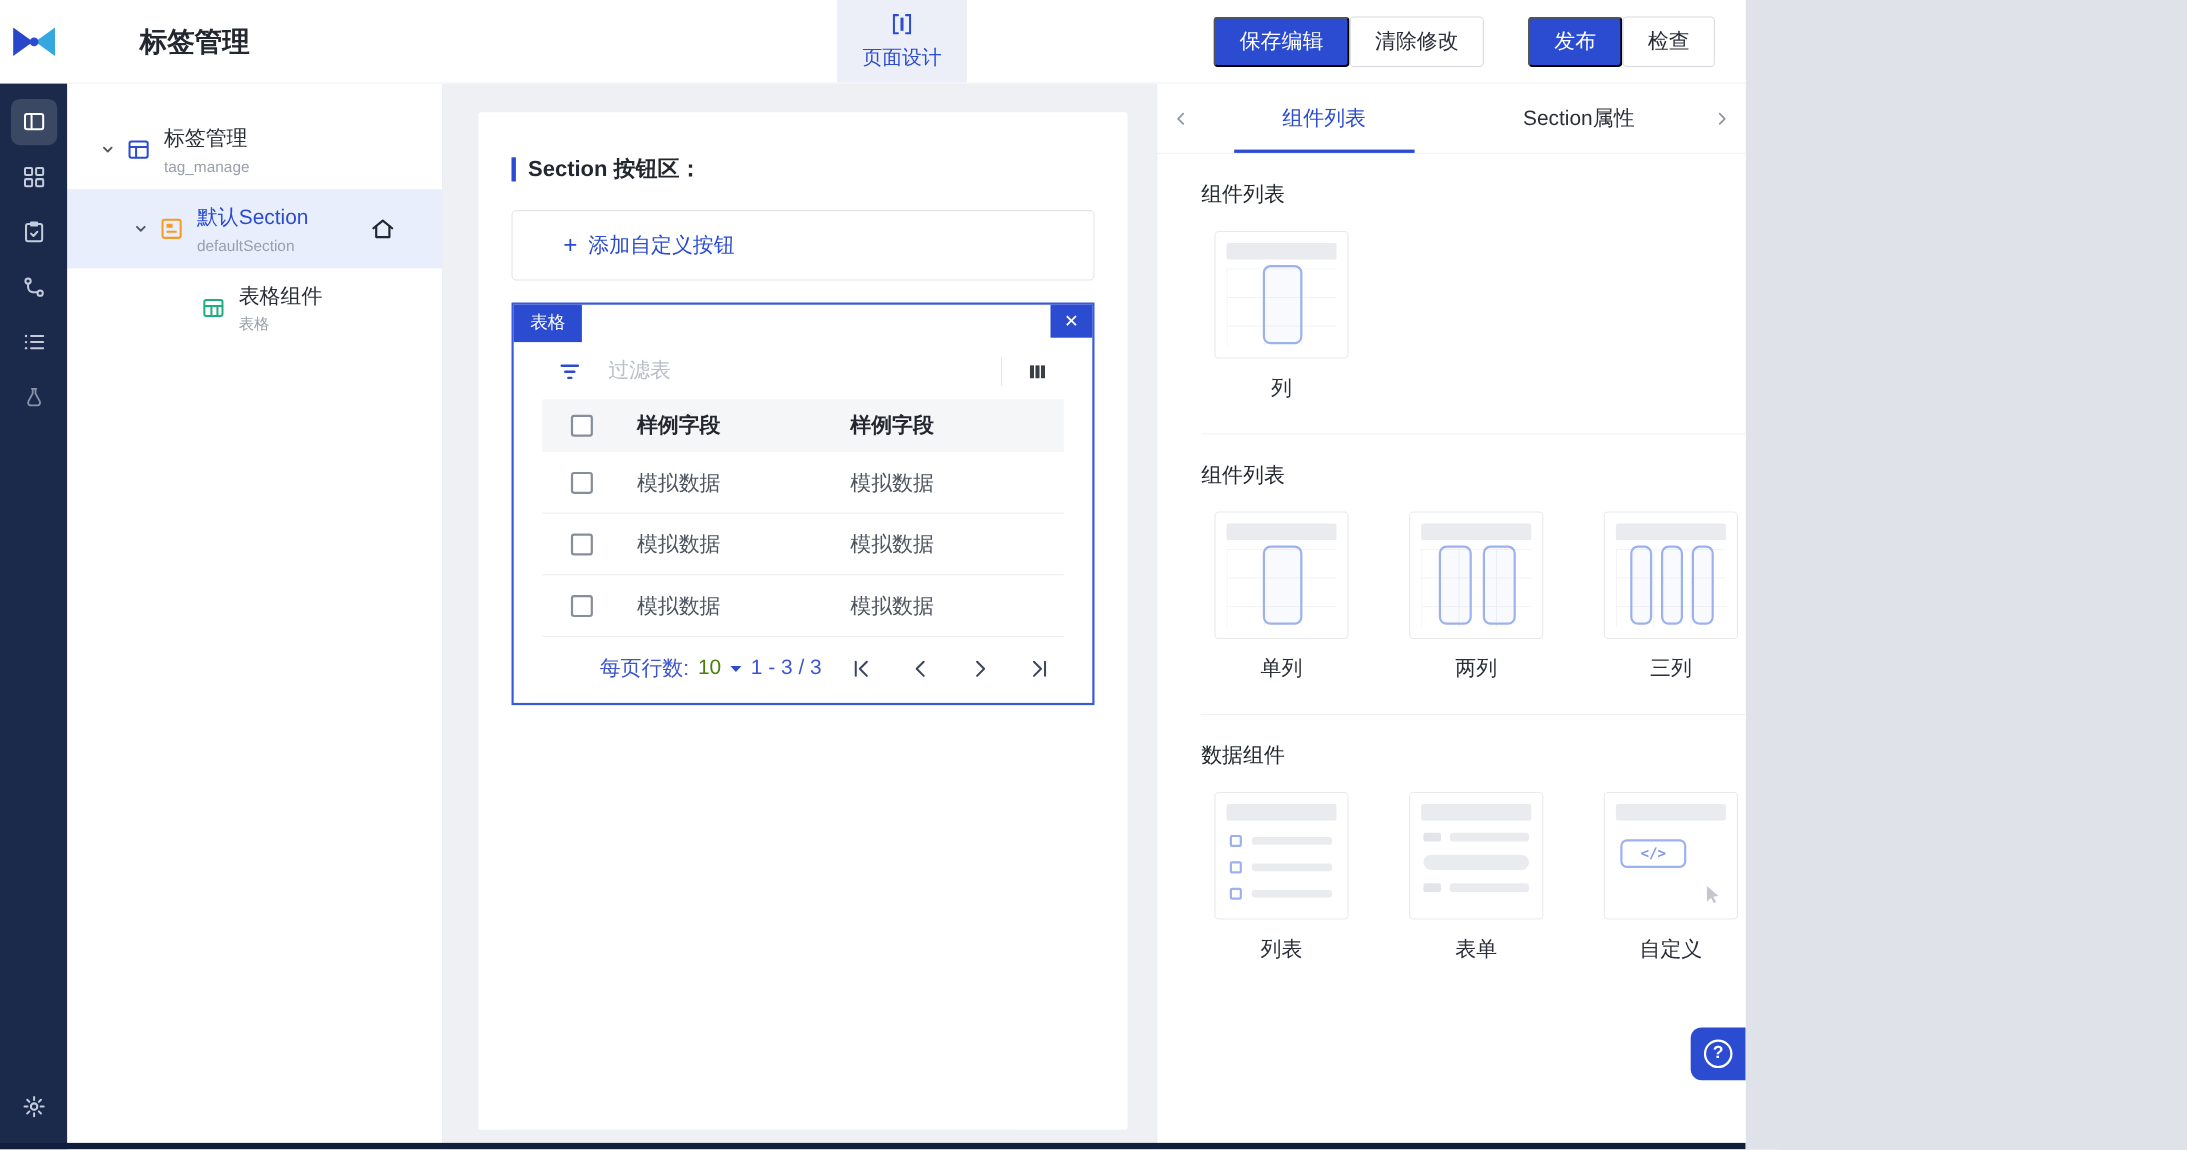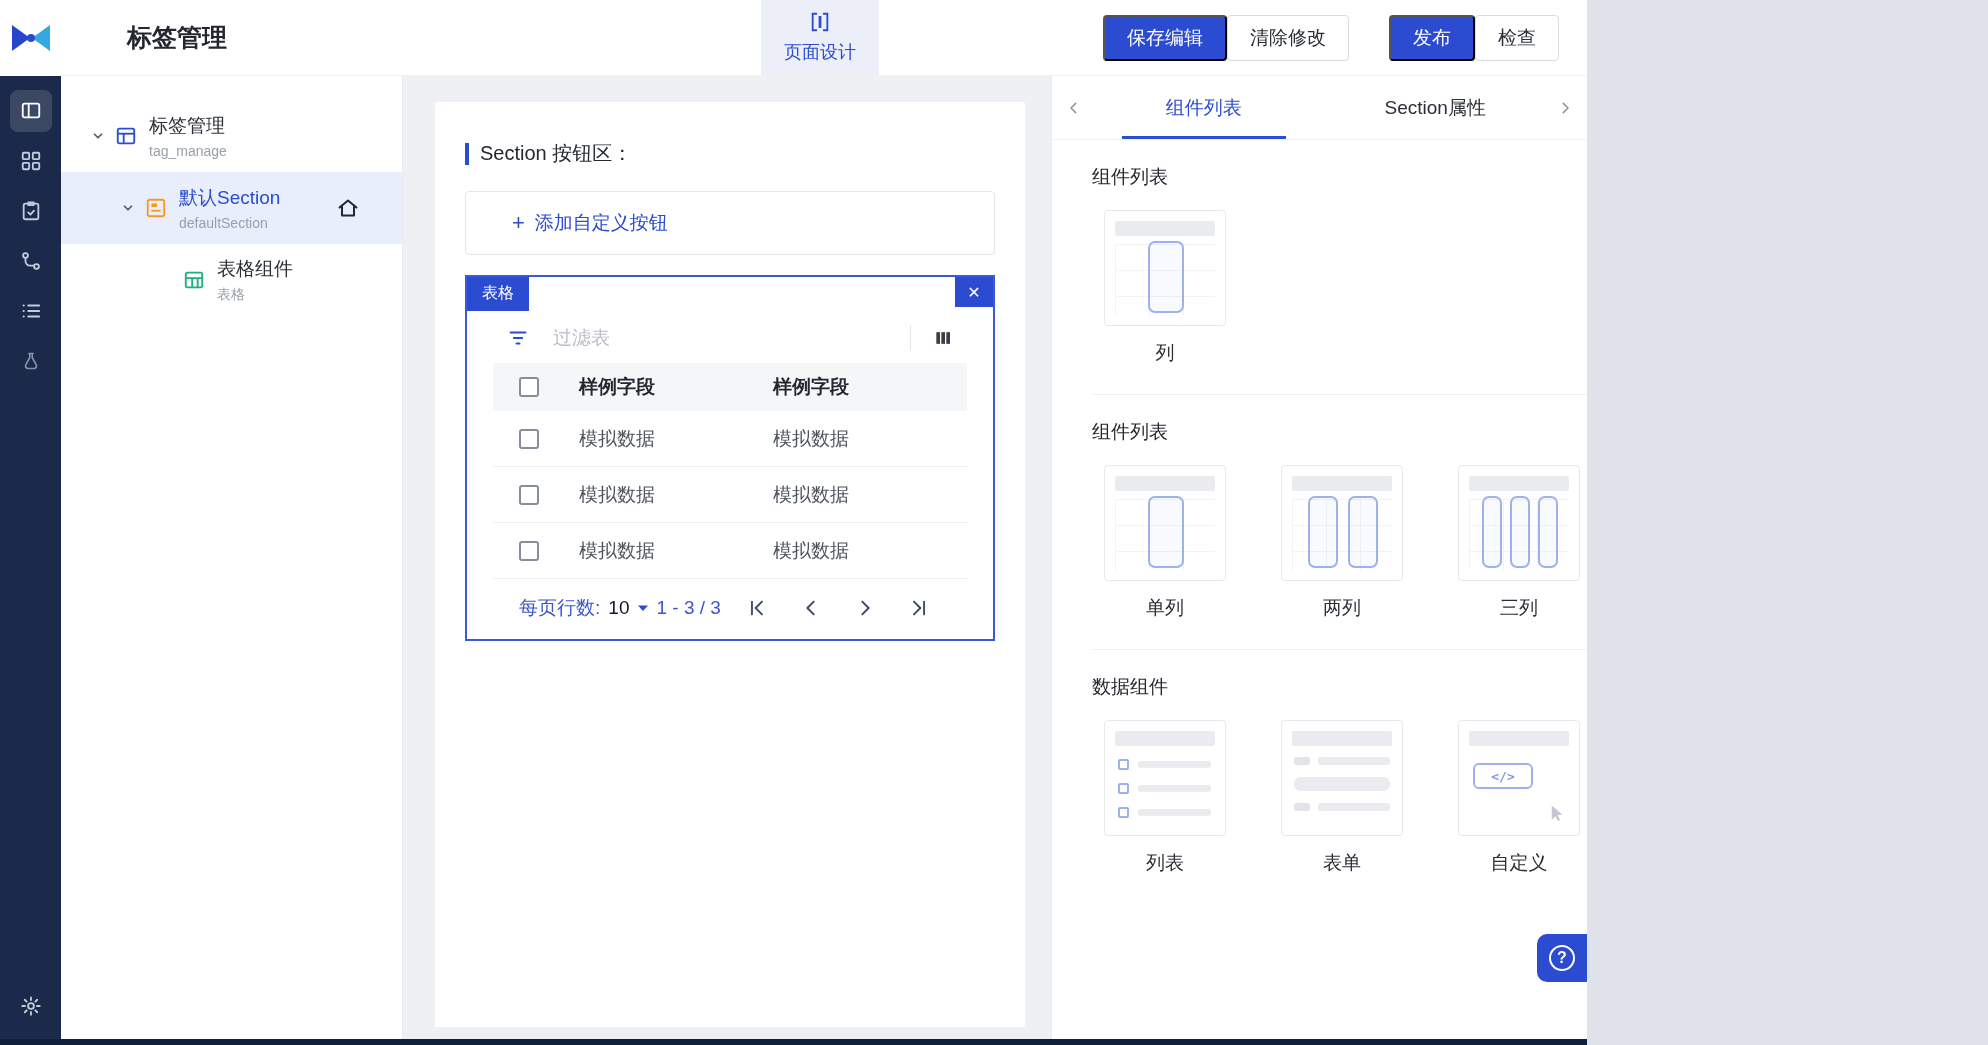--- a/index.html
+++ b/index.html
@@ -41,41 +41,41 @@
   .caret { width:18px; display:flex; justify-content:center; color:#555a63; margin-right:8px; cursor:pointer; }
   .ttext { margin-left:12px; display:flex; flex-direction:column; }
   .tlabel { font-size:19px; color:#2a2e36; }
   .selected .tlabel { color:#2b4bd0; }
   .tsub { font-size:14px; color:#9aa0ab; margin-top:4px; }
   .home-ic { margin-left:auto; margin-right:42px; color:#23272f; cursor:pointer; }
 
   
   .canvas { grid-column:3; grid-row:2; background:#eef0f4; padding:26px 26px 18px 32px; }
   .card { background:#fff; height:100%; border-radius:2px; padding:38px 30px 0 30px; }
-  .section-label { display:flex; align-items:center; gap:11px; font-size:20px; font-weight:400; color:#23272f; }
+  .section-label { display:flex; align-items:center; gap:11px; font-size:20px; font-weight:700; color:#23272f; }
   .accent-bar { width:4px; height:22px; background:#2b4bd0; }
   .add-box { margin-top:24px; height:64px; border:1px solid #e4e6ea; border-radius:4px; background:#fff; display:flex; align-items:center; gap:10px; padding-left:46px; color:#2b4bd0; font-size:19px; cursor:pointer; }
   .add-plus { font-size:22px; line-height:1; }
 
   .component { margin-top:20px; border:2px solid #3a5bd9; background:#fff; position:relative; }
   .chip { position:absolute; top:0; left:0; background:#2b4bd0; color:#fff; font-size:16px; padding:6px 15px 7px; cursor:grab; }
   .close-btn { position:absolute; top:0; right:0; width:38px; height:30px; background:#2b4bd0; color:#fff; display:flex; align-items:center; justify-content:center; font-size:16px; cursor:pointer; }
   .table-area { padding:36px 26px 2px 26px; }
   .filter-row { display:flex; align-items:center; height:50px; gap:16px; padding:0 8px; }
   .filter-input { flex:1; border:none; outline:none; font-size:19px; color:#333; background:transparent; }
   .filter-input::placeholder { color:#b9bec8; }
   .vdiv { width:1px; height:26px; background:#e4e6ea; }
   .iconbtn { display:flex; align-items:center; justify-content:center; cursor:pointer; padding:0 6px; }
   .trow { display:grid; grid-template-columns:86px 1fr 1fr; align-items:center; }
   .thead { background:#f5f6f8; height:48px; font-weight:700; color:#23272f; font-size:19px; }
   .tdata { height:56px; border-bottom:1px solid #edeef2; font-size:19px; color:#4e545e; }
   .cb { width:20px; height:20px; border:2px solid #868d9b; border-radius:3px; margin-left:26px; background:#fff; cursor:pointer; }
-  .pager { display:flex; align-items:center; justify-content:center; height:58px; gap:8px; font-size:19px; padding-right:2px; }
+  .pager { display:flex; align-items:center; justify-content:flex-end; height:58px; gap:8px; font-size:19px; padding-right:2px; }
   .pp-label { color:#3a55cf; }
-  .pp-count { color:#0f172a; display:flex; align-items:center; gap:7px; cursor:pointer; }
+  .pp-count { color:#4d7c0f; display:flex; align-items:center; gap:7px; cursor:pointer; }
   .pp-range { color:#3a55cf; }
   .pg-group { display:flex; align-items:center; gap:14px; margin-left:8px; }
   .pg-btn { width:40px; height:40px; display:flex; align-items:center; justify-content:center; color:#3b4560; cursor:pointer; }
 
   
   .rpanel { grid-column:4; grid-row:2; background:#fff; border-left:1px solid #e9eaee; display:flex; flex-direction:column; }
   .rtabs { display:flex; align-items:stretch; height:64px; border-bottom:1px solid #f2f2f5; padding:0 8px; }
   .rtab-chev { width:28px; display:flex; align-items:center; justify-content:center; color:#9096a1; cursor:pointer; }
   .rtab { flex:1; display:flex; align-items:center; justify-content:center; font-size:19px; color:#2a2e36; position:relative; cursor:pointer; }
   .rtab.active { color:#2b4bd0; }

